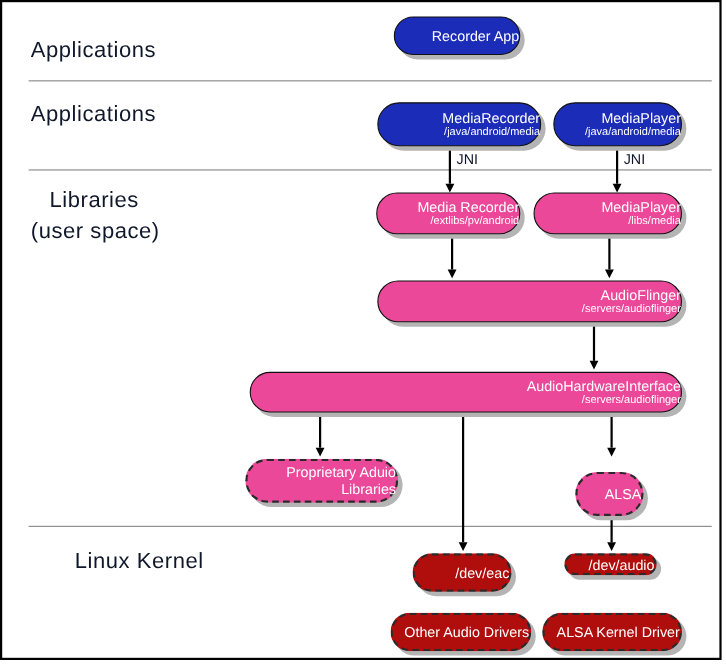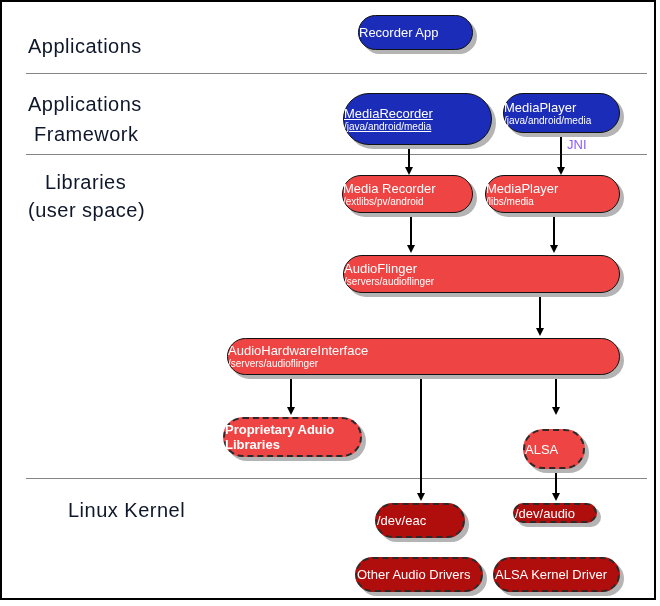--- a/index.html
+++ b/index.html
@@ -17,41 +17,41 @@
   .seclabel{position:absolute;color:#0f172a;font-size:20px;line-height:28px;letter-spacing:0.5px;}
   #lab-apps{left:28px;top:32px;}
   #lab-fw{left:28px;top:89px;line-height:30px;}
   #lab-fw .l2{padding-left:6px;}
   #lab-lib{left:28px;top:168px;}
   #lab-lib .l1{padding-left:17px;}
   #lab-kernel{left:41px;top:496px;margin-left:27px;}
 
   .node{
     position:absolute;box-sizing:border-box;border-radius:100px;
-    display:flex;flex-direction:column;align-items:flex-start;justify-content:center;
+    display:flex;flex-direction:column;align-items:flex-end;justify-content:center;
     color:#fff;text-align:center;
     box-shadow:4px 4px 0 #b4b4b4;
   }
   .solid{border:1.5px solid #111;}
   .dashed{border:2px dashed #2a2a2a;}
   .blue{background:#1b2cb8;}
-  .green{background:#ef4444;}
+  .green{background:#ec4899;}
   .red{background:#b00d0d;}
   .t1{font-size:13px;line-height:15px;}
   .t2{font-size:10px;line-height:12px;}
 
   #n-recapp{left:358px;top:15px;width:115px;height:35px;}
   #n-mpapp{left:495px;top:15px;width:130px;height:35px;}
-  #n-mrfw{left:343px;top:93px;width:149px;height:52px;text-decoration:underline;}
+  #n-mrfw{left:343px;top:93px;width:149px;height:40px;}
   #n-mpfw{left:503px;top:93px;width:117px;height:40px;}
   #n-mrlib{left:342px;top:175px;width:131px;height:38px;}
   #n-mplib{left:485px;top:175px;width:135px;height:38px;}
   #n-af{left:343px;top:255px;width:277px;height:38px;}
   #n-ahi{left:227px;top:338px;width:393px;height:37px;}
-  #n-prop{left:223px;top:417px;width:139px;height:40px;font-weight:bold;}
+  #n-prop{left:223px;top:417px;width:139px;height:40px;}
   #n-alsa{left:523px;top:417px;width:62px;height:40px;margin-top:12px;}
   #n-deveac{left:375px;top:503px;width:90px;height:35px;}
   #n-devaudio{left:513px;top:503px;width:84px;height:20px;}
   #n-oad{left:355px;top:557px;width:128px;height:35px;}
   #n-akd{left:493px;top:557px;width:127px;height:35px;}
 
   .aline{position:absolute;width:1.5px;background:#000;}
   #al1{left:408px;top:133px;height:34px;}
   #al2{left:560px;top:133px;height:34px;}
   #al3{left:410px;top:213px;height:32px;}
@@ -68,40 +68,39 @@
   #ah1{left:405px;top:167px;}
   #ah2{left:557px;top:167px;}
   #ah3{left:407px;top:245px;}
   #ah4{left:550px;top:245px;}
   #ah5{left:536px;top:328px;}
   #ah6{left:287px;top:407px;}
   #ah7{left:552px;top:407px;}
   #ah8{left:417px;top:493px;}
   #ah9{left:552px;top:493px;}
 
-  .jni{position:absolute;color:#8b5cf6;font-size:13px;}
+  .jni{position:absolute;color:#0f172a;font-size:13px;}
   #jni1{left:415px;top:137px;}
   #jni2{left:567px;top:137px;}
 </style>
 </head>
 <body>
 
 <div class="canvas">
   <div class="frame"></div>
 
   <div class="divider" id="dv1"></div>
   <div class="divider" id="dv2"></div>
   <div class="divider" id="dv3"></div>
 
   <div class="seclabel" id="lab-apps">
     <div class="l1">Applications</div>
   </div>
   <div class="seclabel" id="lab-fw">
     <div class="l1">Applications</div>
-    <div class="l2">Framework</div>
   </div>
   <div class="seclabel" id="lab-lib">
     <div class="l1">Libraries</div>
     <div class="l2">(user space)</div>
   </div>
   <div class="seclabel" id="lab-kernel">
     <div class="l1">Linux Kernel</div>
   </div>
 
   <div class="aline" id="al1"></div>

